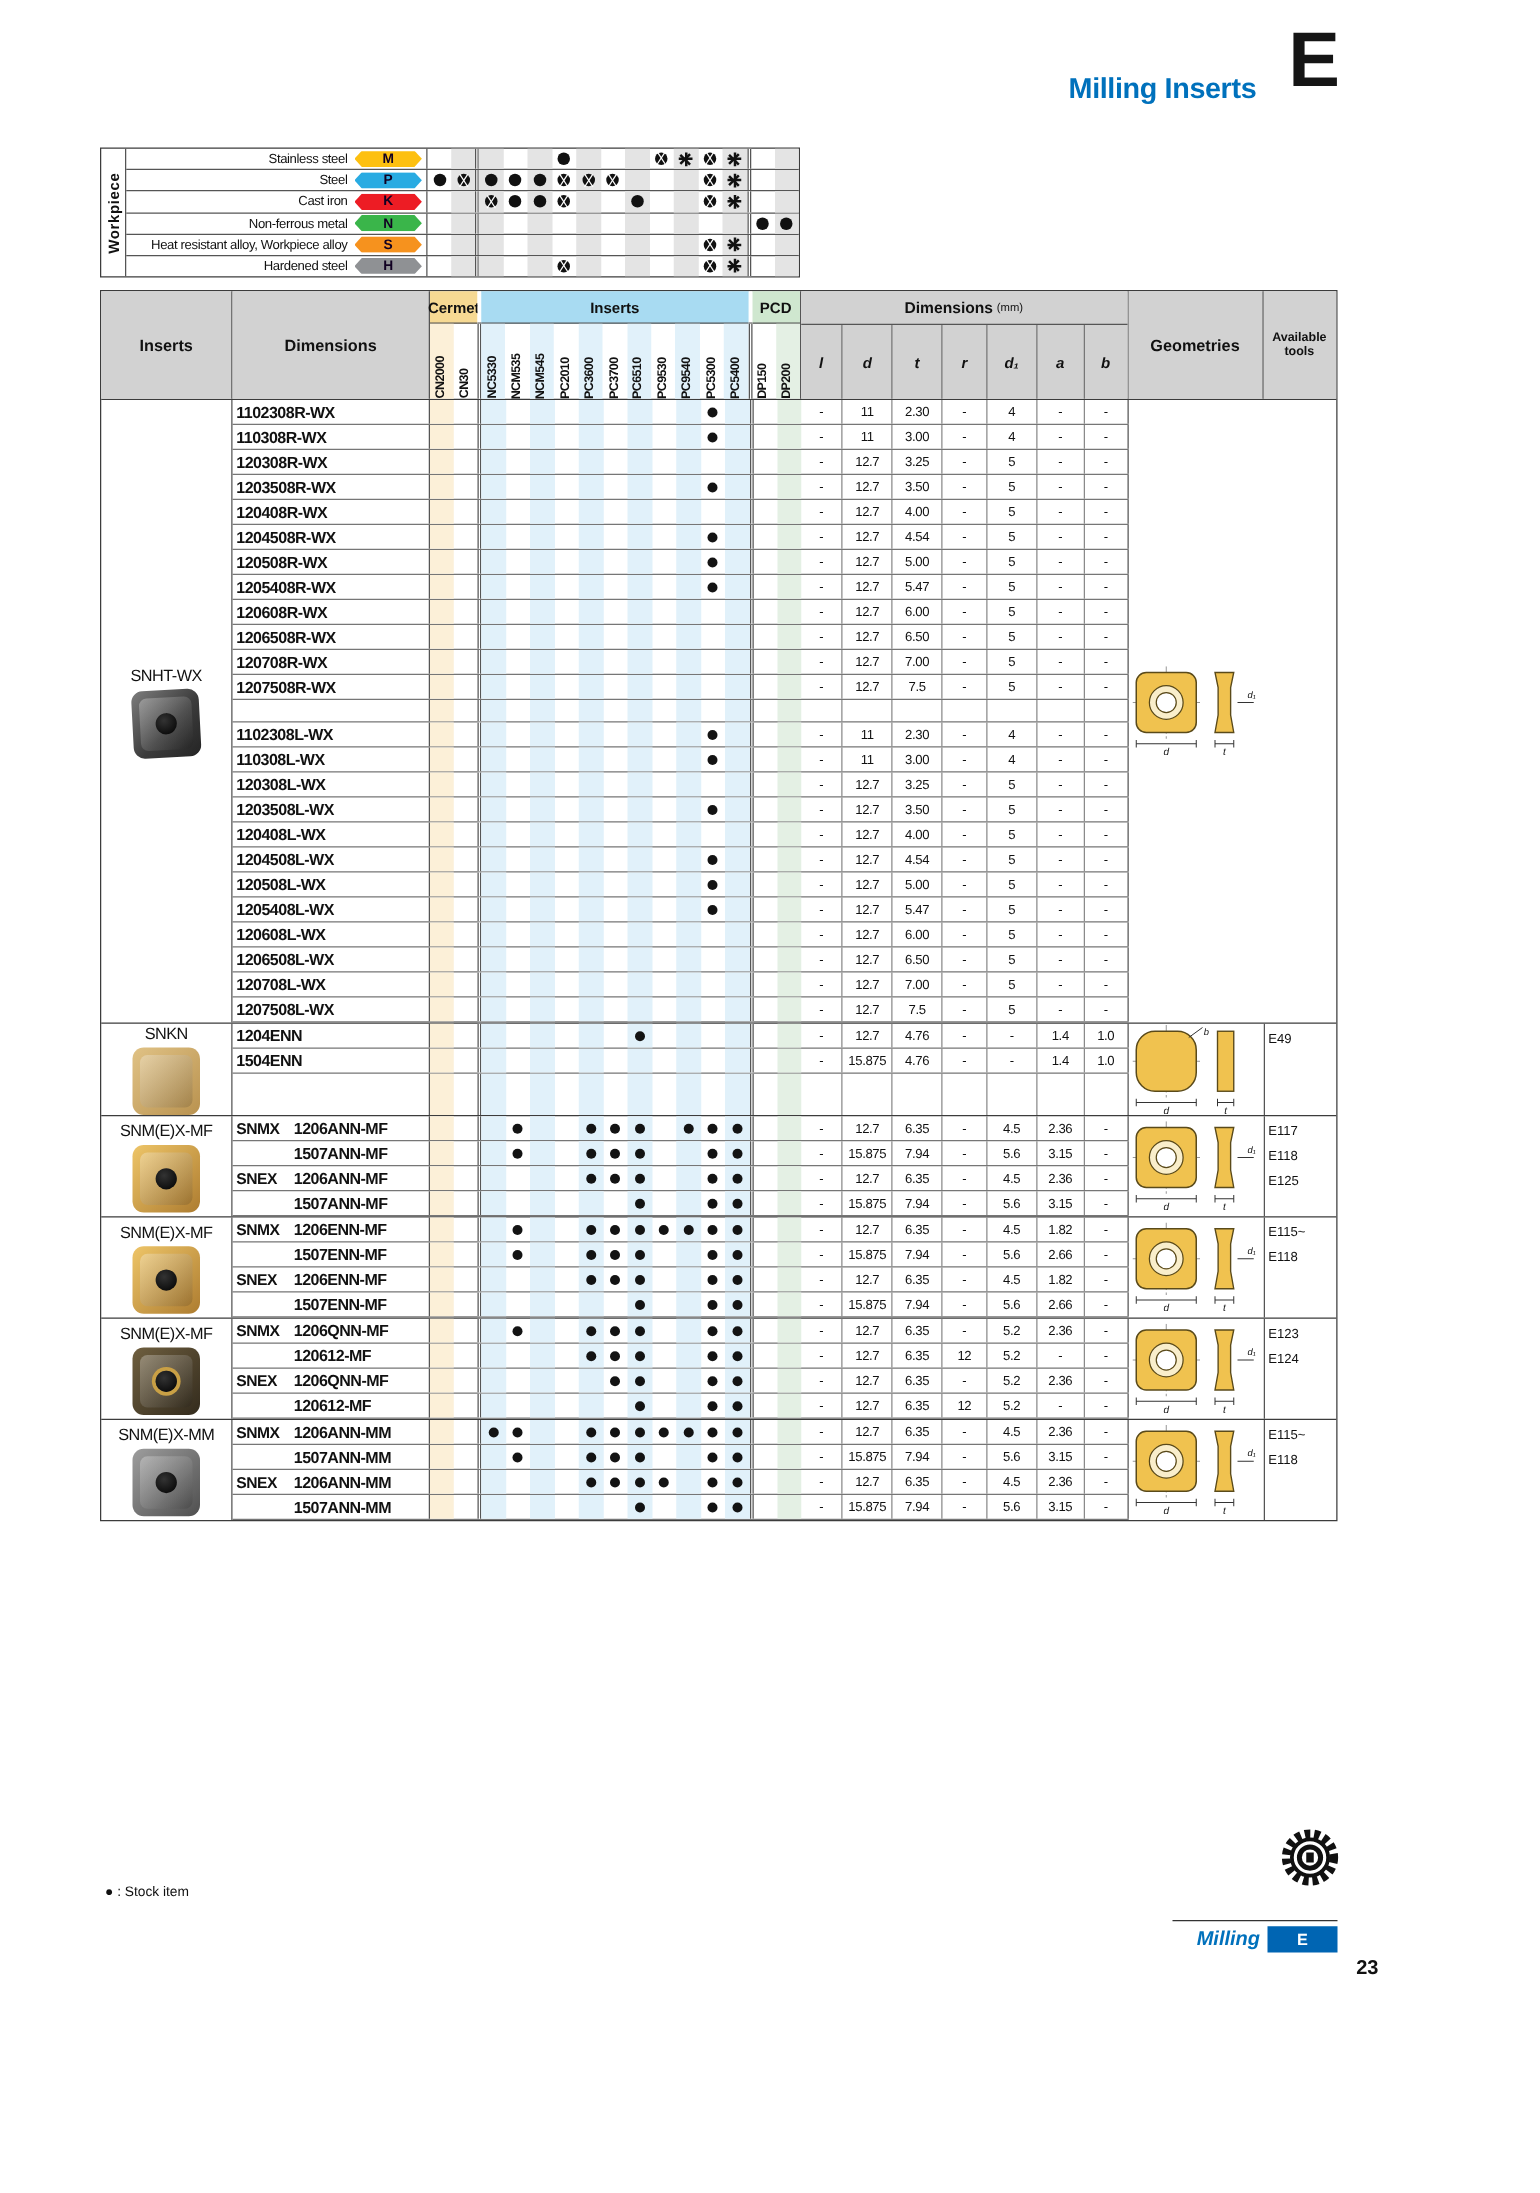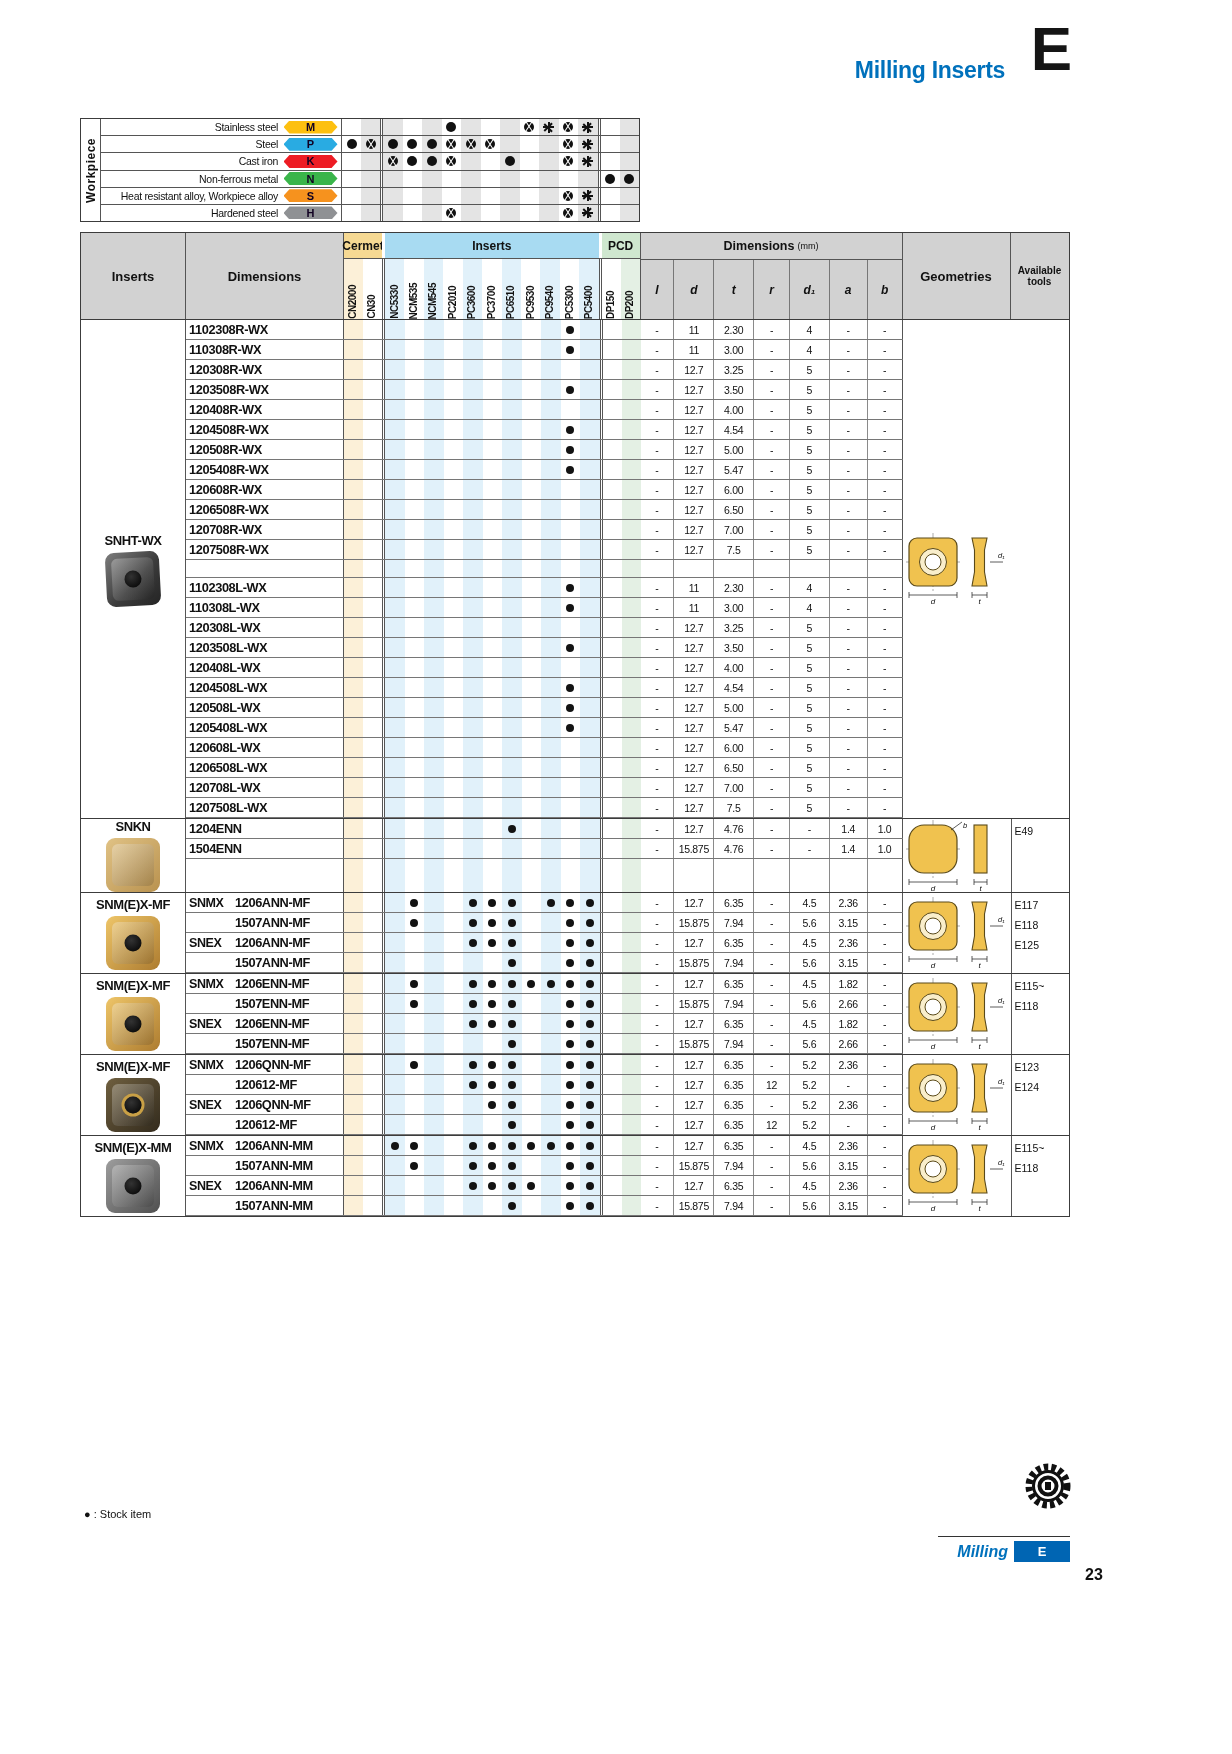--- a/index.html
+++ b/index.html
@@ -74,21 +74,21 @@
   .sh-gy{background:#e4e4e4;}
   .glabels{height:60px;}
   .vlab{writing-mode:vertical-rl;transform:rotate(180deg);font-size:10px;font-weight:bold;letter-spacing:-.5px;
         line-height:1;padding-bottom:2px;}
   .glabels .gcell{align-items:flex-end;justify-content:center;}
   
   .section{display:flex;border-top:1.5px solid #3c3c3c;}
   .section:first-child{border-top:none;}
   .ins-cell{width:105px;border-right:1px solid #555;box-sizing:border-box;display:flex;flex-direction:column;
             align-items:center;justify-content:center;gap:4px;}
-  .sec-label{font-size:13px;font-weight:bold;letter-spacing:-.4px;}
+  .sec-label{font-size:13px;font-weight:normal;letter-spacing:-.4px;}
   .sec-body{width:716.5px;display:flex;flex-direction:column;}
   .drow{display:flex;border-bottom:1px solid #767676;box-sizing:border-box;}
   .r20{height:20px;flex:none;}
   .drow.gap{height:18px;flex:none;}
   .drow.filler{border-bottom:none;flex:1;}
   .des{width:158px;border-right:1px solid #555;box-sizing:border-box;display:flex;align-items:center;padding-left:3px;}
   .des-pre{width:46px;flex:none;font-size:12.5px;font-weight:bold;letter-spacing:-.4px;}
   .des-name{font-size:12.8px;font-weight:bold;letter-spacing:-.4px;white-space:nowrap;}
   .dims{width:262px;display:flex;border-right:1px solid #555;box-sizing:border-box;}
   .dcell{display:flex;align-items:center;justify-content:center;font-size:10.5px;letter-spacing:-.3px;

